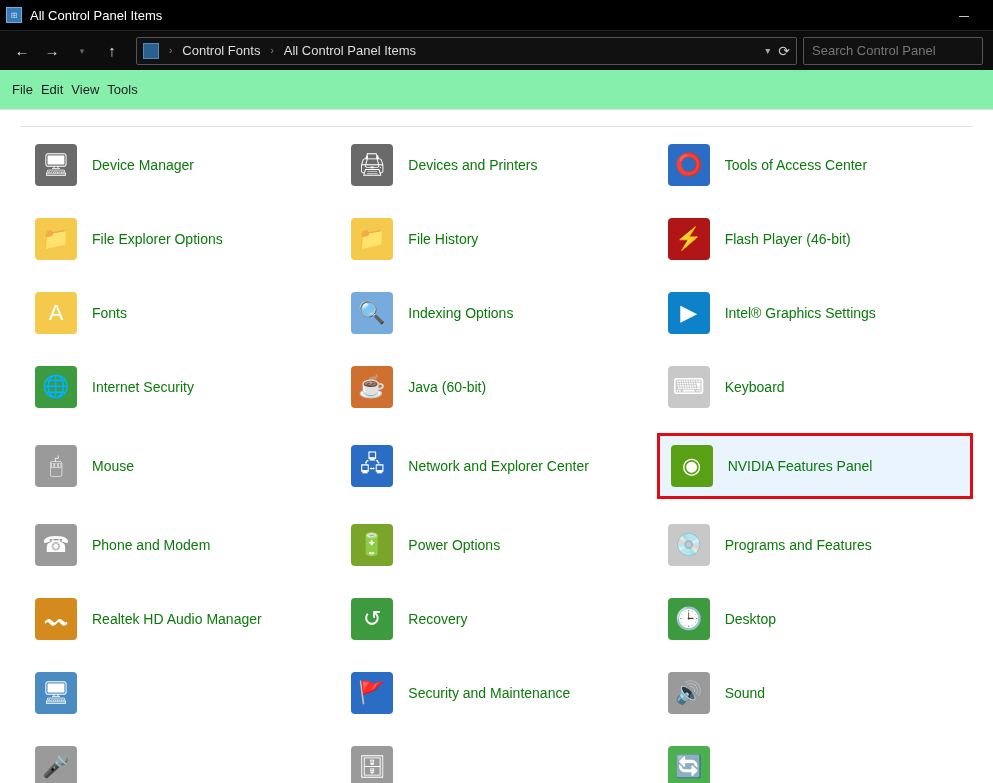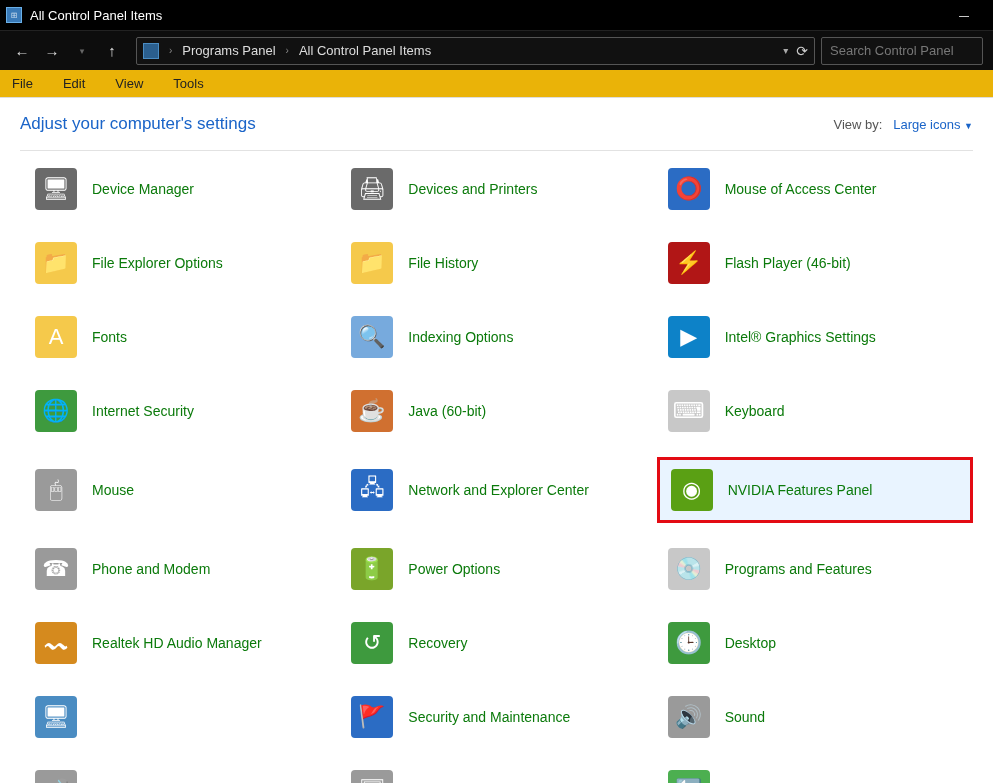--- a/index.html
+++ b/index.html
@@ -11,22 +11,22 @@
   .navbar { background: #0d0d0d; height: 40px; display: flex; align-items: center; padding: 0 10px; gap: 6px; border-top: 1px solid #222; }
   .nav-btn { width: 24px; height: 24px; display: flex; align-items: center; justify-content: center; color: #ddd; font-size: 15px; }
   .nav-btn.dim { color: #666; }
   .addrbar { flex: 1; background: #111; border: 1px solid #555; border-radius: 2px; height: 28px; display: flex; align-items: center; padding: 0 6px; color: #ddd; gap: 4px; margin-left: 6px; }
   .addrbar .ic { width: 16px; height: 16px; background: #2b5f8e; border: 1px solid #4a8cc2; margin-right: 4px; }
   .addrbar .sep { color: #888; font-size: 10px; padding: 0 2px; }
   .addrbar .crumb { padding: 2px 4px; }
   .addrbar .spacer { flex: 1; }
   .addrbar .dd { color: #aaa; font-size: 10px; margin-right: 4px; }
   .addrbar .refresh { color: #ccc; font-size: 14px; }
-  .searchbox { width: 162px; background: #111; border: 1px solid #555; border-radius: 2px; height: 28px; display: flex; align-items: center; padding: 0 8px; color: #777; }
-  .menubar { background: #eab308; height: 28px; display: flex; align-items: center; gap: 30px; padding: 0 12px; color: #222; border-bottom: 1px solid #ddd; }
+  .searchbox { width: 180px; background: #111; border: 1px solid #555; border-radius: 2px; height: 28px; display: flex; align-items: center; padding: 0 8px; color: #777; }
+  .menubar { background: #86efac; height: 40px; display: flex; align-items: center; gap: 8px; padding: 0 12px; color: #222; border-bottom: 1px solid #ddd; }
   .menubar span { font-size: 13px; }
   .content { padding: 16px 20px 0 20px; }
   .header-row { display: flex; align-items: center; justify-content: space-between; margin-bottom: 16px; }
   .header-row h1 { color: #1a64c8; font-size: 17px; font-weight: 400; }
   .viewby { font-size: 13px; color: #555; }
   .viewby a { color: #1a64c8; text-decoration: none; }
   .grid-wrap { border-top: 1px solid #e2e2e2; padding-top: 10px; }
   .grid { display: grid; grid-template-columns: repeat(3, 1fr); column-gap: 0; row-gap: 18px; padding-left: 4px; }
   .item { display: flex; align-items: center; gap: 12px; padding: 4px 8px; min-height: 56px; }
   .item.highlight { background: #e9f4ff; border: 3px solid #e30b13; padding: 6px 8px; }
@@ -45,66 +45,59 @@
 </div>
 
 <div class="navbar">
   <div class="nav-btn">←</div>
   <div class="nav-btn">→</div>
   <div class="nav-btn dim" style="font-size:9px;">▾</div>
   <div class="nav-btn">↑</div>
   <div class="addrbar">
     <div class="ic"></div>
     <span class="sep">›</span>
-    <span class="crumb">Programs Panel</span>
+    <span class="crumb">Control Fonts</span>
     <span class="sep">›</span>
     <span class="crumb">All Control Panel Items</span>
     <div class="spacer"></div>
     <span class="dd">▾</span>
     <span class="refresh">⟳</span>
   </div>
   <div class="searchbox">
     <span>Search Control Panel</span>
   </div>
 </div>
 
 <div class="menubar">
   <span>File</span>
   <span>Edit</span>
   <span>View</span>
   <span>Tools</span>
 </div>
 
 <div class="content">
-  <div class="header-row">
-    <h1>Adjust your computer's settings</h1>
-    <div class="viewby">
-      <span>View by:</span>&nbsp;&nbsp;
-      <a href="#"><span>Large icons</span> <span style="font-size:9px;">▼</span></a>
-    </div>
-  </div>
   <div class="grid-wrap">
     <div class="grid" id="grid">
         <div class="item">
           <div class="icon">
             <div class="ibox" style="background: rgb(106, 106, 106);">🖥</div>
           </div>
           <div class="label">Device Manager</div>
         </div>
         <div class="item">
           <div class="icon">
             <div class="ibox" style="background: rgb(106, 106, 106);">🖨</div>
           </div>
           <div class="label">Devices and Printers</div>
         </div>
         <div class="item">
           <div class="icon">
             <div class="ibox" style="background: rgb(43, 108, 196);">⭕</div>
           </div>
-          <div class="label">Mouse of Access Center</div>
+          <div class="label">Tools of Access Center</div>
         </div>
         <div class="item">
           <div class="icon">
             <div class="ibox" style="background: rgb(245, 201, 75);">📁</div>
           </div>
           <div class="label">File Explorer Options</div>
         </div>
         <div class="item">
           <div class="icon">
             <div class="ibox" style="background: rgb(245, 201, 75);">📁</div>

